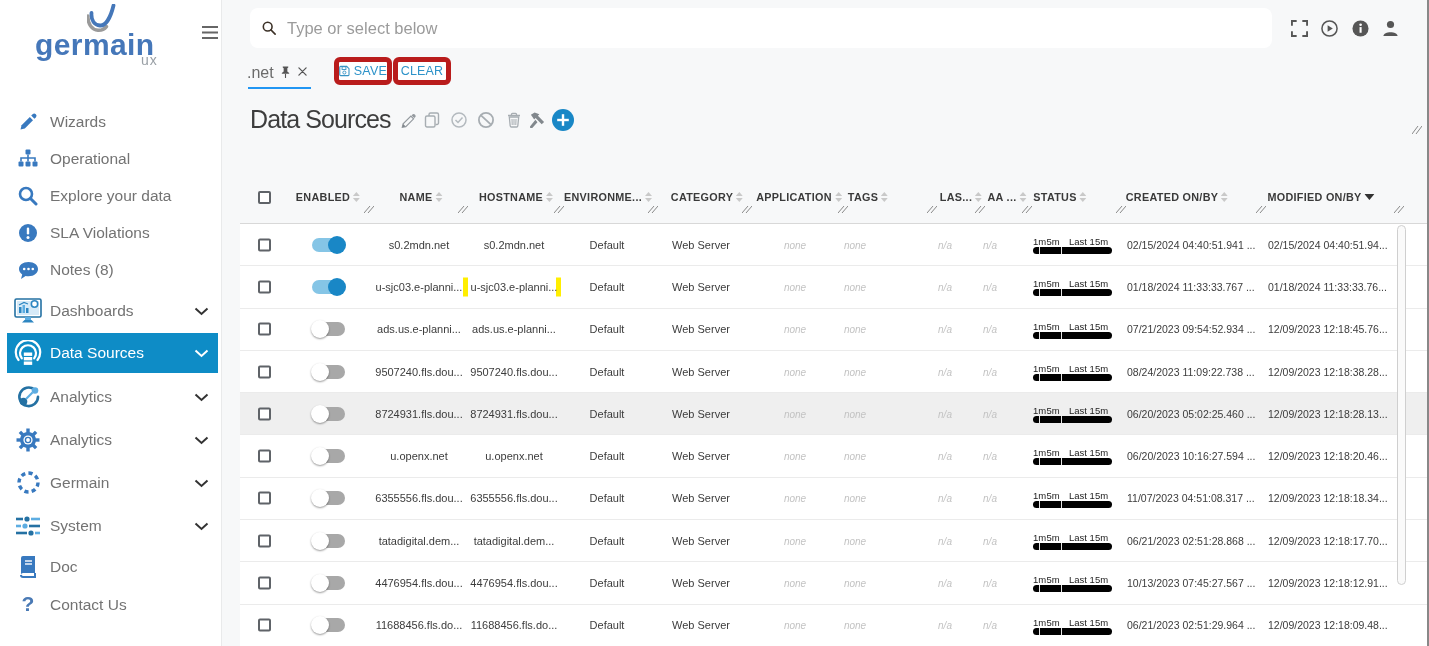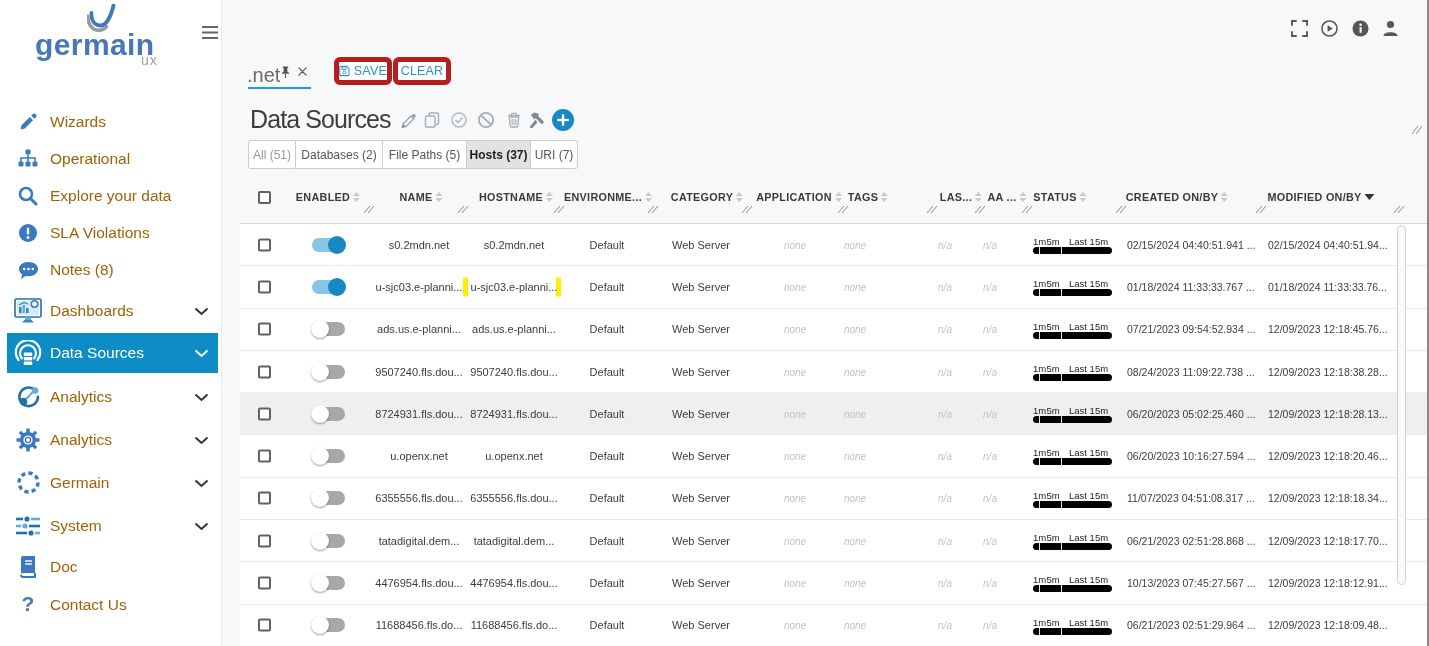--- a/index.html
+++ b/index.html
@@ -8,36 +8,36 @@
 
 
 #sidebar { position:absolute; left:0; top:0; width:222px; height:646px; background:#fff; border-right:1px solid #e9eaeb; }
 #logo { position:absolute; left:0; top:0; width:222px; height:70px; }
 #logo-text { position:absolute; left:35px; top:28px; font-size:30px; font-weight:bold; color:#4577b9; letter-spacing:0.4px; }
 #logo-ux { position:absolute; left:141px; top:52px; font-size:14px; color:#9aa0a6; letter-spacing:1px; }
 #hamburger { position:absolute; left:202px; top:26px; width:16px; }
 #menusearch { position:absolute; left:10px; top:72px; width:207px; height:29px; background:#f0f1f2; border-radius:2px; color:#70757a; font-size:15px; line-height:29px; padding-left:5px; }
 .mi { position:absolute; left:0; width:222px; height:37px; }
 .mi .ic { position:absolute; left:14px; top:50%; transform:translateY(-50%); width:28px; height:28px; display:flex; align-items:center; justify-content:center; }
-.mi .lb { position:absolute; left:50px; top:50%; transform:translateY(-50%); font-size:15.5px; color:#a16207; white-space:nowrap; }
+.mi .lb { position:absolute; left:50px; top:50%; transform:translateY(-50%); font-size:15.5px; color:#737373; white-space:nowrap; }
 .mi .ch { position:absolute; right:13px; top:50%; transform:translateY(-50%); }
 .mi.sel { background:#0e8cc6; left:7px; width:211px; }
 .mi.sel .ic { left:7px; }
 .mi.sel .lb { left:43px; }
 .mi.sel .ch { right:9px; }
 .mi.sel .lb { color:#fff; }
 
 
 #main { position:absolute; left:223px; top:0; width:1206px; height:646px; }
 #searchbar { position:absolute; left:27px; top:8px; width:1022px; height:40px; background:#fff; border-radius:8px; }
 #searchph { position:absolute; left:37px; top:11px; font-size:16.5px; color:#9b9b9b; }
 .topico { position:absolute; top:20px; width:17px; height:17px; }
 
 #chip { position:absolute; left:24px; top:57px; }
-#chiptext { position:absolute; left:0px; top:7px; font-size:20px; color:#6b6b6b; }
+#chiptext { position:absolute; left:0px; top:7px; font-size:16px; color:#6b6b6b; }
 #chipline { position:absolute; left:1px; top:30px; width:63px; height:2px; background:#2196f3; }
 .btn { position:absolute; top:57px; height:28px; border:5px solid #b91c1c; background:#fff; border-radius:6px; color:#2e93c9; font-size:12.5px; display:flex; align-items:center; justify-content:center; letter-spacing:0.2px; }
 #btnsave { left:111px; width:58px; }
 #btnclear { left:170px; width:58px; }
 
 #heading { position:absolute; left:27px; top:105px; font-size:25px; color:#3d3d3d; letter-spacing:-0.9px; }
 .hico { position:absolute; top:112px; width:16px; height:16px; }
 #plusbtn { position:absolute; left:329px; top:109px; width:22px; height:22px; background:#1987c6; border-radius:50%; }
 
 #tabs { position:absolute; left:25px; top:140px; height:29px; display:flex; }
@@ -266,20 +266,27 @@
             <svg width="16" height="22" viewBox="0 0 16 22">
               <text x="8" y="17" text-anchor="middle" font-family="Liberation Sans" font-size="21" font-weight="bold" fill="#4a7ab5">?</text>
             </svg>
           </span>
           <span class="lb">Contact Us</span>
         </div>
       </div>
   </div>
 
   <div id="main">
+    <div id="searchbar">
+      <svg style="position:absolute;left:12px;top:13px;" width="14" height="14" viewBox="0 0 16 16">
+        <circle cx="6.5" cy="6.5" r="5" fill="none" stroke="#3b3026" stroke-width="1.8"></circle>
+        <line x1="10.2" y1="10.2" x2="15" y2="15" stroke="#3b3026" stroke-width="1.8" stroke-linecap="round"></line>
+      </svg>
+      <div id="searchph">Type or select below</div>
+    </div>
 
     <svg class="topico" style="left:1068px;" viewBox="0 0 18 18">
       <path d="M1 6 V1 H6 M12 1 H17 V6 M17 12 V17 H12 M6 17 H1 V12" fill="none" stroke="#565656" stroke-width="2"></path>
     </svg>
     <svg class="topico" style="left:1098px;" viewBox="0 0 18 18">
       <circle cx="9" cy="9" r="8" fill="none" stroke="#565656" stroke-width="1.6"></circle>
       <path d="M7 5.5 L12.5 9 L7 12.5 Z" fill="#565656"></path>
     </svg>
     <svg class="topico" style="left:1129px;" viewBox="0 0 18 18">
       <circle cx="9" cy="9" r="8.5" fill="#565656"></circle>
@@ -339,27 +346,20 @@
     </svg>
     <svg class="hico" style="left:306px;" viewBox="0 0 17 17">
       <path d="M2 3 L6 0.5 L11 2.5 L9.5 4 L16 10.5 L13.5 13 L7 6.5 L5.5 8 Z" fill="#82888d"></path>
       <path d="M6.8 8.3 L1.5 15 a1.4 1.4 0 0 0 2 2 L9 11" fill="#82888d"></path>
     </svg>
     <div id="plusbtn"><svg width="22" height="22" viewBox="0 0 22 22">
           <line x1="11" y1="5.2" x2="11" y2="16.8" stroke="#fff" stroke-width="2.4"></line>
           <line x1="5.2" y1="11" x2="16.8" y2="11" stroke="#fff" stroke-width="2.4"></line>
         </svg></div>
 
-    <div id="tabs">
-      <div class="tab" style="width:48px;">All (51)</div>
-      <div class="tab" style="width:87px;">Databases (2)</div>
-      <div class="tab" style="width:84px;">File Paths (5)</div>
-      <div class="tab sel" style="width:64px;">Hosts (37)</div>
-      <div class="tab" style="width:47px;">URI (7)</div>
-    </div>
 
     <svg style="position:absolute;left:1189px;top:124px;" width="10" height="11" viewBox="0 0 10 11">
         <line x1="0" y1="10" x2="6" y2="2" stroke="#888" stroke-width="1"></line>
         <line x1="4" y1="10" x2="10" y2="2" stroke="#888" stroke-width="1"></line>
       </svg>
     <div id="thead">
         <div class="cbh"></div>
         <div class="th" style="left:88px;">ENABLED<span class="carets">
             <svg width="7" height="4" viewBox="0 0 7 4">
               <path d="M3.5 0 L7 4 H0 Z" fill="#c9c9c9"></path>

